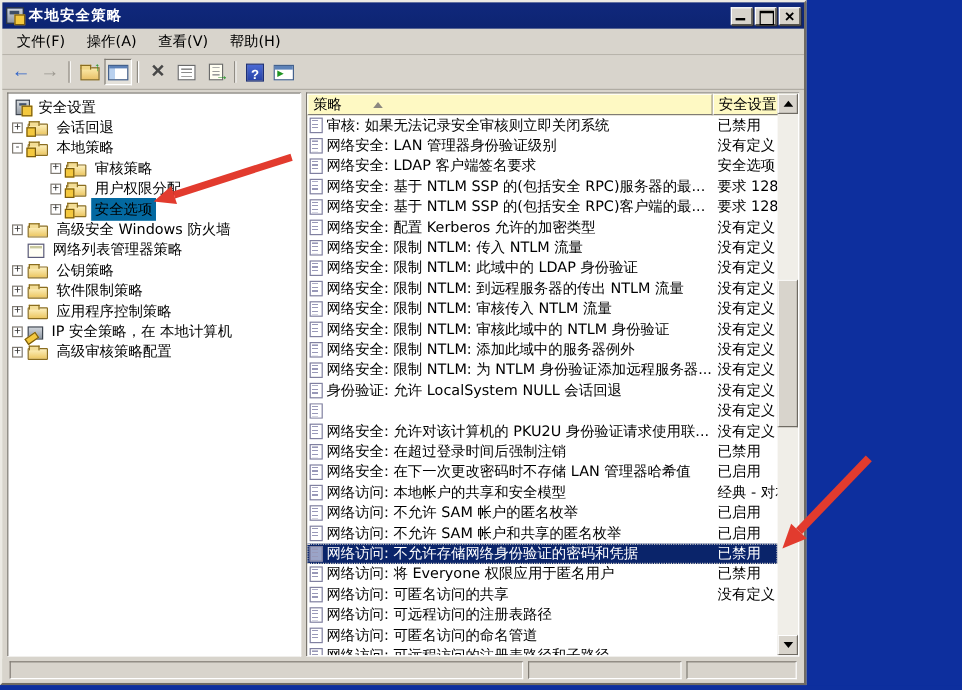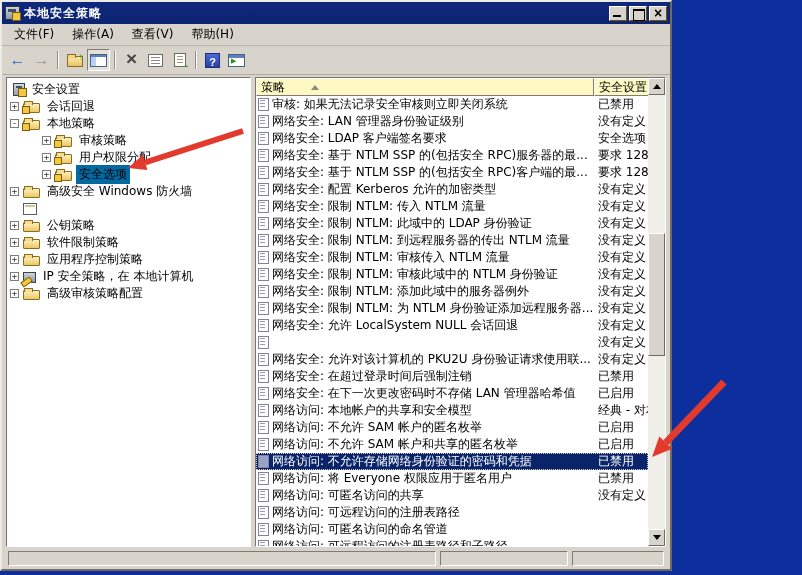--- a/index.html
+++ b/index.html
@@ -225,20 +225,21 @@
           <span class="tlabel tsel">安全选项</span>
         </div>
         <div class="tree-row">
           <span class="expander" style="margin-left: 0px;">+</span>
           <span class="ticon folder-icon"></span>
           <span class="tlabel">高级安全 Windows 防火墙</span>
         </div>
         <div class="tree-row">
           <span class="exp-spacer" style="width: 13px;"></span>
           <span class="ticon network-policy-icon"></span>
+          <span class="tlabel">网络列表管理器策略</span>
         </div>
         <div class="tree-row">
           <span class="expander" style="margin-left: 0px;">+</span>
           <span class="ticon folder-icon"></span>
           <span class="tlabel">公钥策略</span>
         </div>
         <div class="tree-row">
           <span class="expander" style="margin-left: 0px;">+</span>
           <span class="ticon folder-icon"></span>
           <span class="tlabel">软件限制策略</span>
@@ -359,21 +360,21 @@
           <div class="lrow">
             <div class="pcell">
               <span class="page-icon"></span>
               <span>网络安全: 限制 NTLM: 为 NTLM 身份验证添加远程服务器...</span>
             </div>
             <div class="scell">没有定义</div>
           </div>
           <div class="lrow">
             <div class="pcell">
               <span class="page-icon"></span>
-              <span>网络安全: 允许 LocalSystem NULL 会话回退</span>
+              <span>身份验证: 允许 LocalSystem NULL 会话回退</span>
             </div>
             <div class="scell">没有定义</div>
           </div>
           <div class="lrow">
             <div class="pcell">
               <span class="page-icon"></span>
             </div>
             <div class="scell">没有定义</div>
           </div>
           <div class="lrow">

